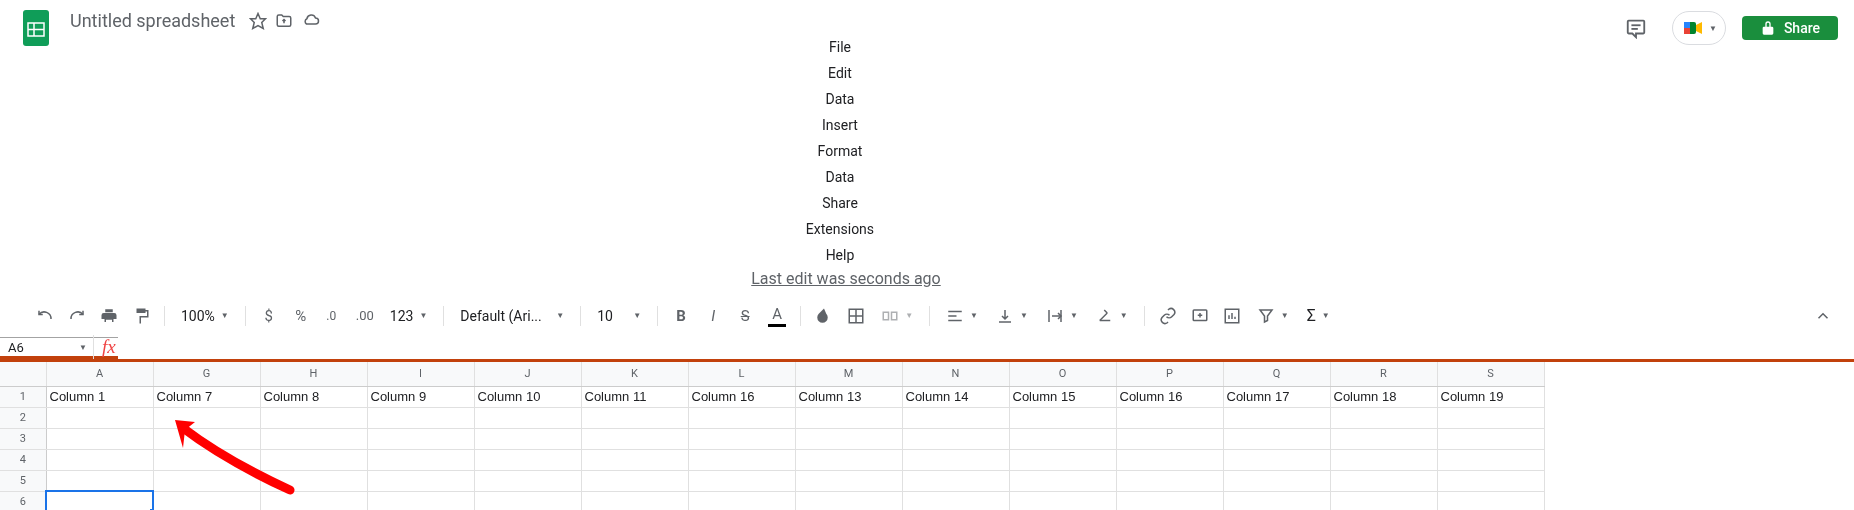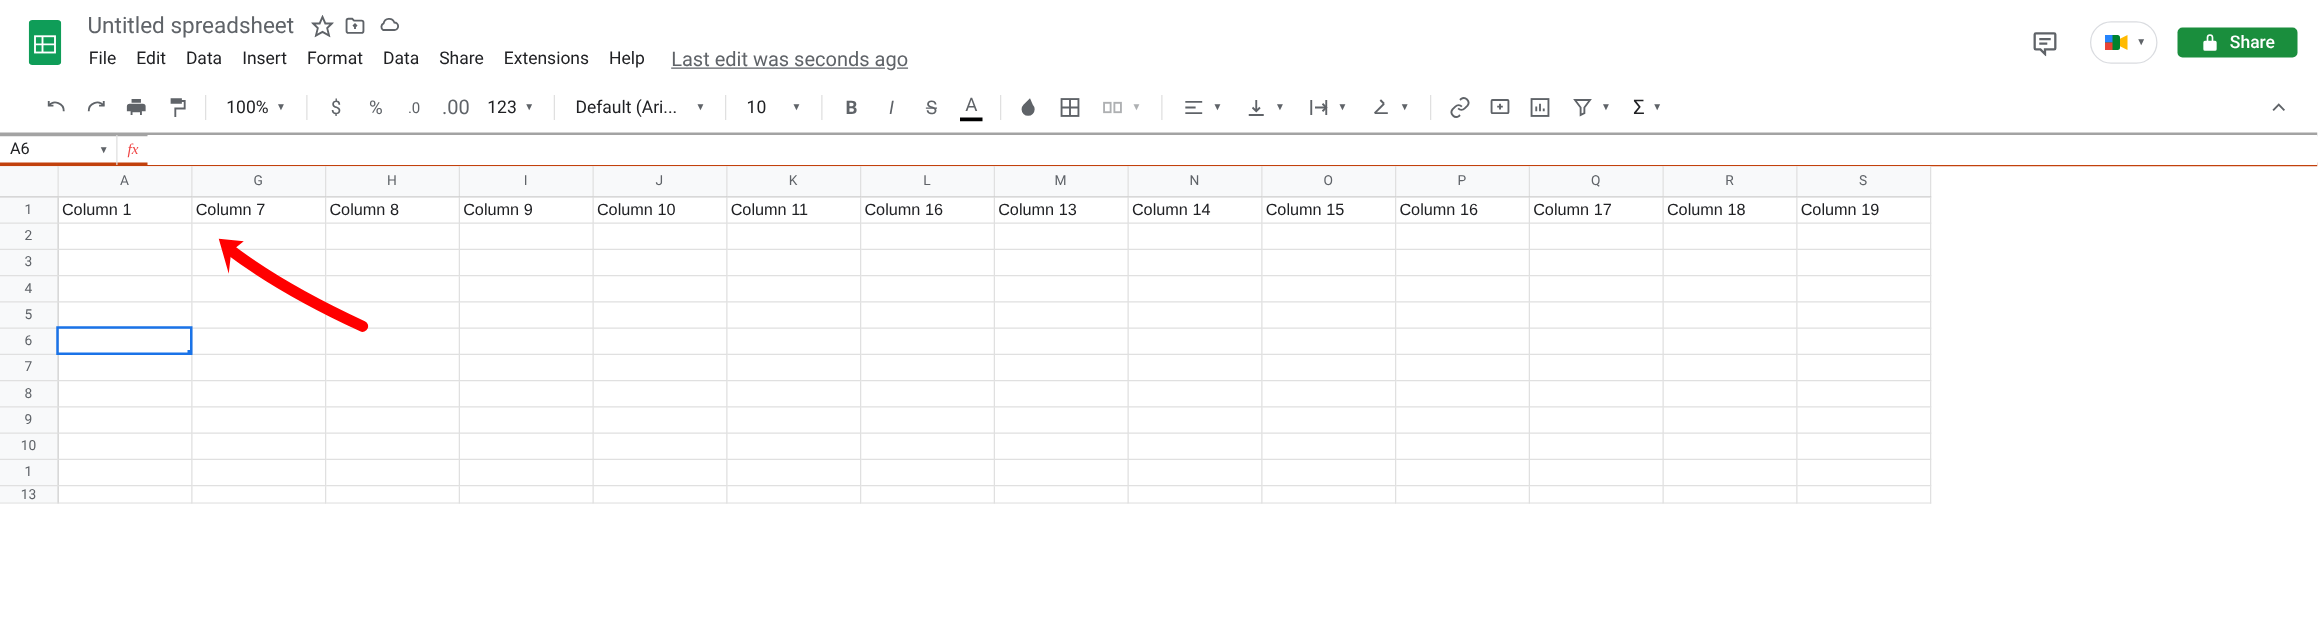--- a/index.html
+++ b/index.html
@@ -1,51 +1,51 @@
 <!DOCTYPE html>
 <html><head>
 <meta charset="utf-8">
 <style>
 * { box-sizing: border-box; margin: 0; padding: 0; }
 body { font-family: "Google Sans", Roboto, Arial, sans-serif; font-size: 13px; color: #202124; background: #fff; overflow: hidden; }
 
 
-.header { display: flex; align-items: center; padding: 8px 16px 0 16px; }
+.header { display: flex; align-items: flex-start; padding: 8px 16px 0 16px; }
 .logo { width: 40px; height: 40px; display: flex; align-items: center; justify-content: center; margin-right: 8px; }
 .logo svg { width: 26px; height: 36px; }
 .title-area { flex: 1; }
 .title-row { display: flex; align-items: center; gap: 8px; }
 .doc-title { font-size: 18px; color: #5f6368; padding: 2px 6px; }
 .title-icon { color: #5f6368; cursor: pointer; display: flex; align-items: center; }
-.menu-bar { display: flex; align-items: center; gap: 2px; margin-top: 2px; font-size: 14px; color: #202124; }
+.menu-bar { display: flex; align-items: center; gap: 2px; margin-top: 2px; font-size: 14px; color: #202124; flex-direction: column; }
 .menu-item { padding: 4px 7px; border-radius: 4px; cursor: pointer; }
 .last-edit { color: #5f6368; text-decoration: underline; margin-left: 12px; font-size: 16px; cursor: pointer; }
 .header-right { display: flex; align-items: center; gap: 16px; }
 .header-icon { width: 40px; height: 40px; display: flex; align-items: center; justify-content: center; border-radius: 50%; cursor: pointer; color: #5f6368; }
 .meet-btn { display: flex; align-items: center; gap: 4px; padding: 4px 8px; border: 1px solid #dadce0; border-radius: 20px; cursor: pointer; }
 .meet-logo { width: 24px; height: 24px; }
 .share-btn { background: #1a8e3d; color: #fff; border-radius: 4px; height: 20px; padding: 12px 18px; display: flex; align-items: center; gap: 8px; font-size: 14px; font-weight: 500; cursor: pointer; }
 
 
-.toolbar { display: flex; align-items: center; height: 44px; padding: 0 16px 0 30px; border-bottom: 3px solid #a3a3a3; gap: 2px; color: #5f6368; margin-top: 6px; }
+.toolbar { display: flex; align-items: center; height: 44px; padding: 0 16px 0 30px; border-bottom: 1px solid #a3a3a3; gap: 2px; color: #5f6368; margin-top: 6px; }
 .tb-btn { width: 30px; height: 30px; display: flex; align-items: center; justify-content: center; border-radius: 2px; cursor: pointer; font-size: 15px; }
 .tb-sep { width: 1px; height: 20px; background: #e0e0e0; margin: 0 6px; }
 .tb-select { display: flex; align-items: center; gap: 6px; padding: 0 8px; height: 30px; cursor: pointer; font-size: 14px; color: #202124; }
 .tb-caret { font-size: 8px; color: #5f6368; }
 .tb-font { width: 90px; overflow: hidden; text-overflow: ellipsis; }
 .tb-size { width: 30px; }
 .tb-text-color-btn { flex-direction: column; gap: 1px; }
 .tb-text-color-bar { width: 18px; height: 3px; background: #000; }
 .tb-spacer { flex: 1; }
 
 
-.formula-row { display: flex; align-items: center; height: 24px; border-bottom: 3px solid #c2410c; }
+.formula-row { display: flex; align-items: center; height: 24px; border-bottom: 6px solid #c2410c; }
 .name-box { width: 94px; height: 24px; display: flex; align-items: center; padding: 0 8px; border-right: 1px solid #e0e0e0; font-size: 13px; position: relative; }
 .name-box-caret { position: absolute; right: 6px; font-size: 8px; color: #5f6368; }
-.fx-icon { width: 24px; padding: 0 8px; color: #ef4444; font-style: italic; font-family: serif; font-size: 12px; }
+.fx-icon { width: 24px; padding: 0 8px; color: #ef4444; font-style: italic; font-family: serif; font-size: 19px; }
 .formula-input { flex: 1; height: 24px; border: none; outline: none; font-size: 13px; padding: 0 4px; }
 
 
 .grid-wrap { position: relative; }
 .grid { border-collapse: collapse; table-layout: fixed; }
 .corner-cell { width: 46px; height: 24px; background: #f8f9fa; border-right: 1px solid #e0e0e0; border-bottom: 1px solid #ccc; }
 .col-header { height: 24px; background: #f8f9fa; border-right: 1px solid #e0e0e0; border-bottom: 1px solid #ccc; text-align: center; font-size: 11px; color: #5f6368; font-weight: normal; }
 .row-header { width: 46px; background: #f8f9fa; border-right: 1px solid #ccc; border-bottom: 1px solid #e0e0e0; text-align: center; font-size: 11px; color: #5f6368; font-weight: normal; }
 .cell { width: 107px; height: 21px; border-right: 1px solid #e0e0e0; border-bottom: 1px solid #e0e0e0; padding: 0 3px; font-size: 13px; font-family: Arial, sans-serif; overflow: hidden; white-space: nowrap; vertical-align: middle; }
 .cell.selected { outline: 2px solid #1a73e8; outline-offset: -1px; position: relative; }
@@ -151,21 +151,21 @@
     </div>
   <div class="tb-sep"></div>
   <div class="tb-select">
       <span>100%</span>
       <span class="tb-caret">▼</span>
     </div>
   <div class="tb-sep"></div>
   <div class="tb-btn">$</div>
   <div class="tb-btn">%</div>
   <div class="tb-btn" style="font-size:12px">.0&nbsp;</div>
-  <div class="tb-btn" style="font-size:16px">.00</div>
+  <div class="tb-btn" style="font-size:13px">.00</div>
   <div class="tb-select">
       <span>123</span>
       <span class="tb-caret">▼</span>
     </div>
   <div class="tb-sep"></div>
   <div class="tb-select">
       <span class="tb-font">Default (Ari...</span>
       <span class="tb-caret">▼</span>
     </div>
   <div class="tb-sep"></div>

